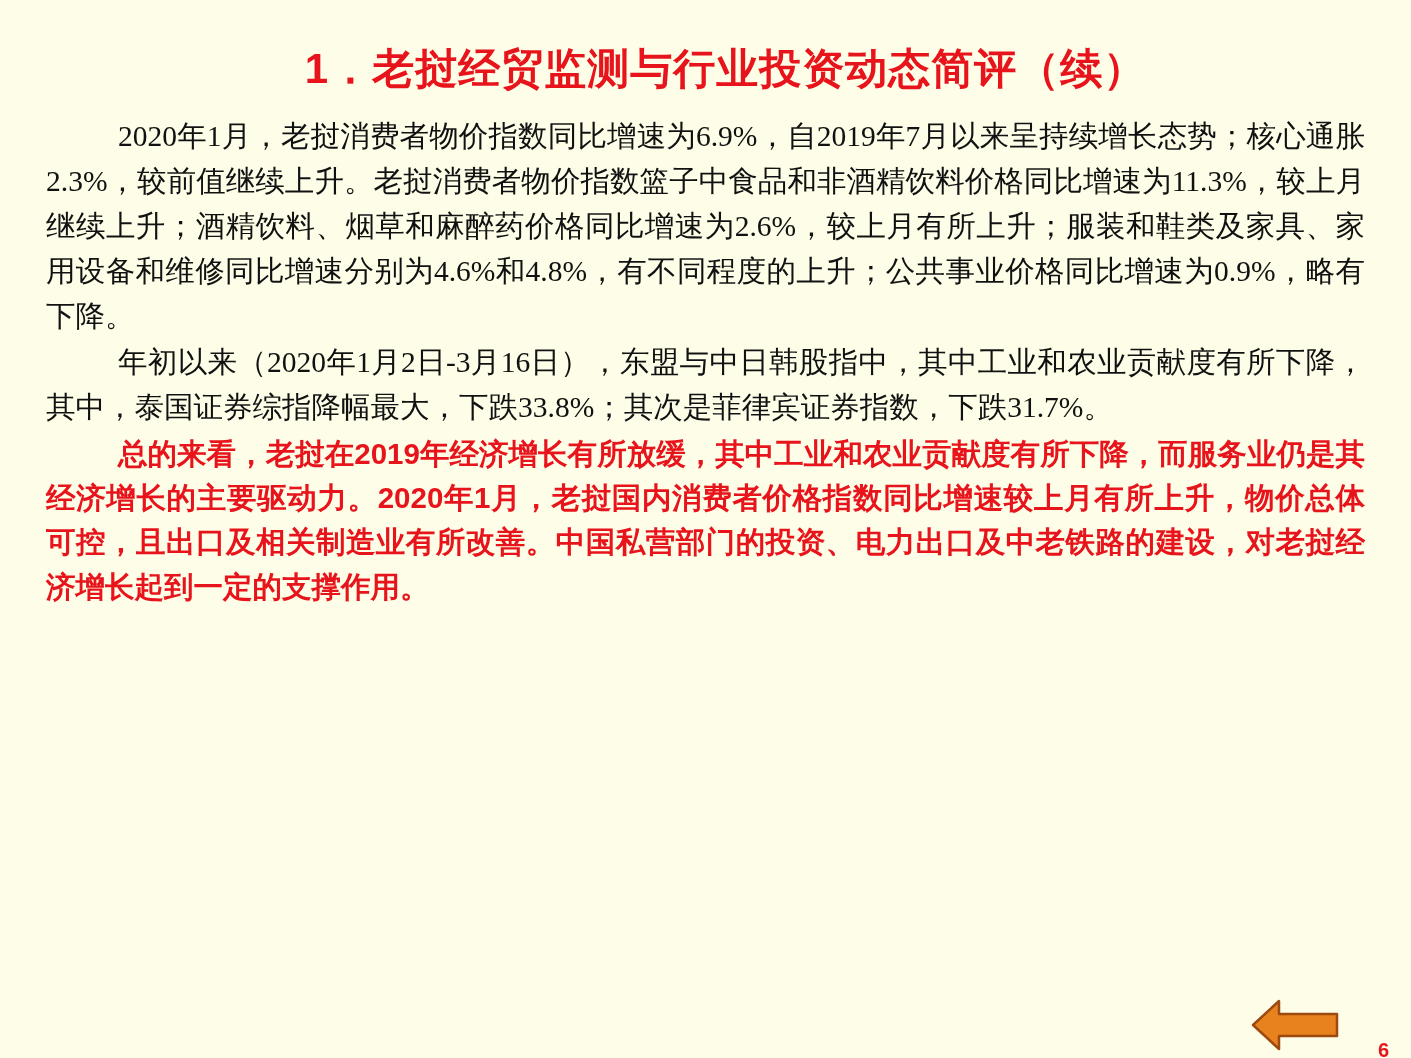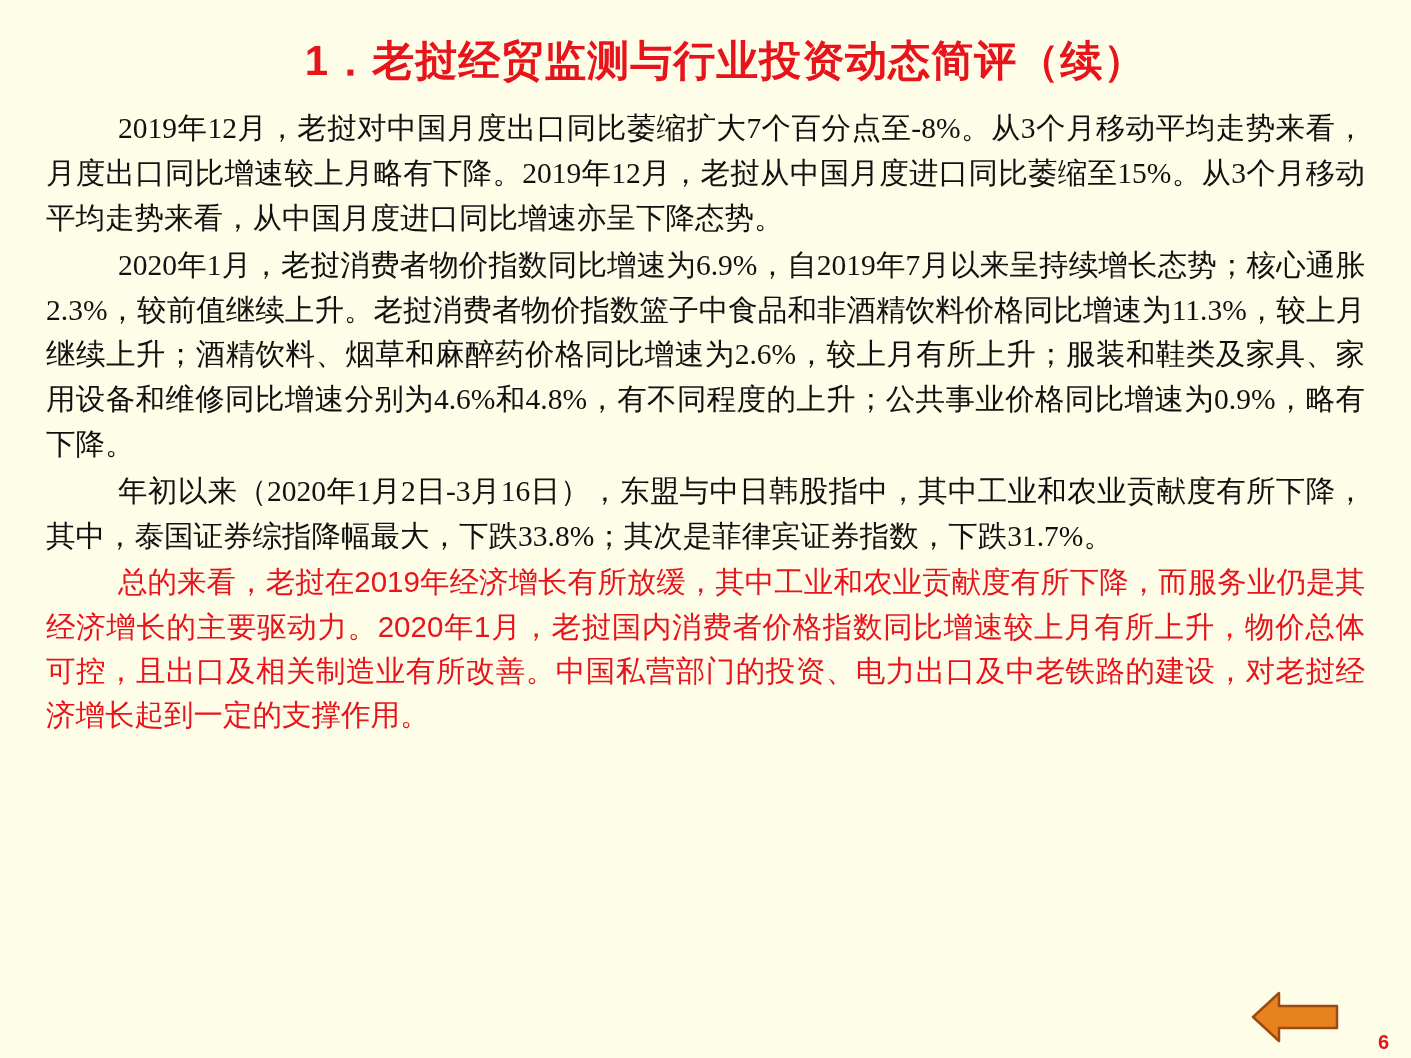--- a/index.html
+++ b/index.html
@@ -21,42 +21,42 @@
     box-sizing: border-box;
     background: #FDFDE8;
   }
   .slide-title {
     text-align: center;
     color: #E8141C;
     font-family: "Liberation Sans", sans-serif;
     font-weight: bold;
     font-size: 42px;
     letter-spacing: 1px;
-    margin: 4px;
+    margin: 12px;
     padding-top: 34px;
     line-height: 1.1;
     padding-left: 40px;
   }
   .body-area {
     padding: 0 46px 0 46px;
     margin-top: 22px;
   }
   p.para {
     margin: 0 0 2px 0;
     font-size: 29.5px;
     line-height: 1.52;
     color: #111111;
     text-indent: 72px;
     text-align: justify;
     text-justify: inter-ideograph;
     font-family: "Liberation Serif", serif;
   }
   p.para.red {
     color: #E8141C;
-    font-weight: normal;
+    font-weight: bold;
     font-family: "Liberation Sans", sans-serif;
     line-height: 1.5;
   }
   .arrow-wrap {
     position: absolute;
     right: 72px;
     bottom: 18px;
     width: 88px;
     height: 54px;
   }
@@ -71,21 +71,20 @@
   }
 </style>
 </head>
 <body>
 
 <div class="slide">
 
   <h1 class="slide-title">1．老挝经贸监测与行业投资动态简评（续）</h1>
 
   <div class="body-area">
-    <p class="para">2019年12月，老挝对中国月度出口同比萎缩扩大7个百分点至-8%。从3个月移动平均走势来看，月度出口同比增速较上月略有下降。2019年12月，老挝从中国月度进口同比萎缩至15%。从3个月移动平均走势来看，从中国月度进口同比增速亦呈下降态势。</p>
     <p class="para">2020年1月，老挝消费者物价指数同比增速为6.9%，自2019年7月以来呈持续增长态势；核心通胀2.3%，较前值继续上升。老挝消费者物价指数篮子中食品和非酒精饮料价格同比增速为11.3%，较上月继续上升；酒精饮料、烟草和麻醉药价格同比增速为2.6%，较上月有所上升；服装和鞋类及家具、家用设备和维修同比增速分别为4.6%和4.8%，有不同程度的上升；公共事业价格同比增速为0.9%，略有下降。</p>
     <p class="para">年初以来（2020年1月2日-3月16日），东盟与中日韩股指中，其中工业和农业贡献度有所下降，其中，泰国证券综指降幅最大，下跌33.8%；其次是菲律宾证券指数，下跌31.7%。</p>
     <p class="para red">总的来看，老挝在2019年经济增长有所放缓，其中工业和农业贡献度有所下降，而服务业仍是其经济增长的主要驱动力。2020年1月，老挝国内消费者价格指数同比增速较上月有所上升，物价总体可控，且出口及相关制造业有所改善。中国私营部门的投资、电力出口及中老铁路的建设，对老挝经济增长起到一定的支撑作用。</p>
   </div>
 
   <div class="arrow-wrap">
     <svg width="88" height="54" viewBox="0 0 88 54" xmlns="http://www.w3.org/2000/svg">
       <polygon points="2,27 28,3 28,16 86,16 86,38 28,38 28,51" fill="#E8821E" stroke="#9C4A10" stroke-width="2.5" stroke-linejoin="round"></polygon>
     </svg>
   </div>

